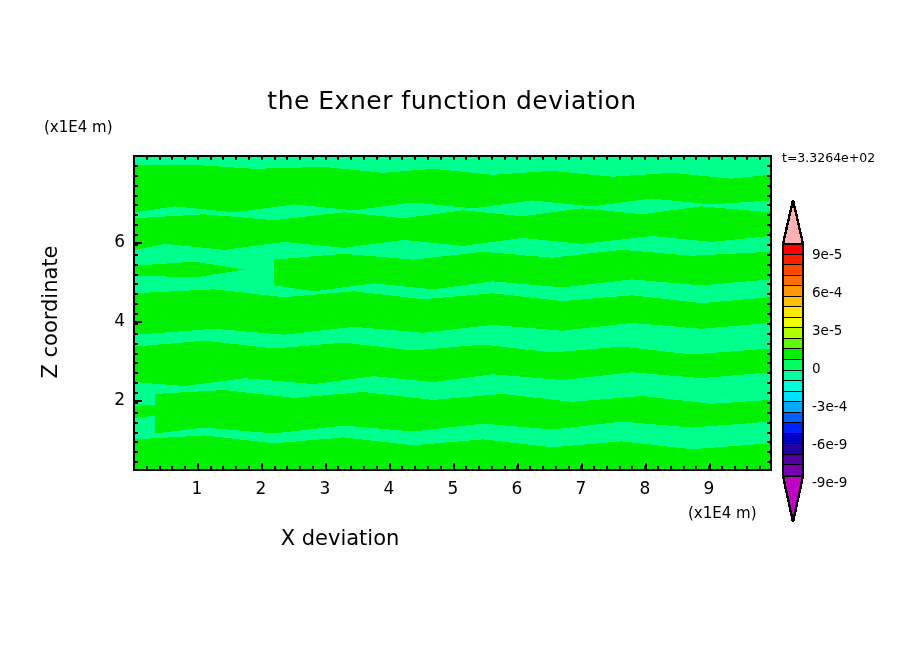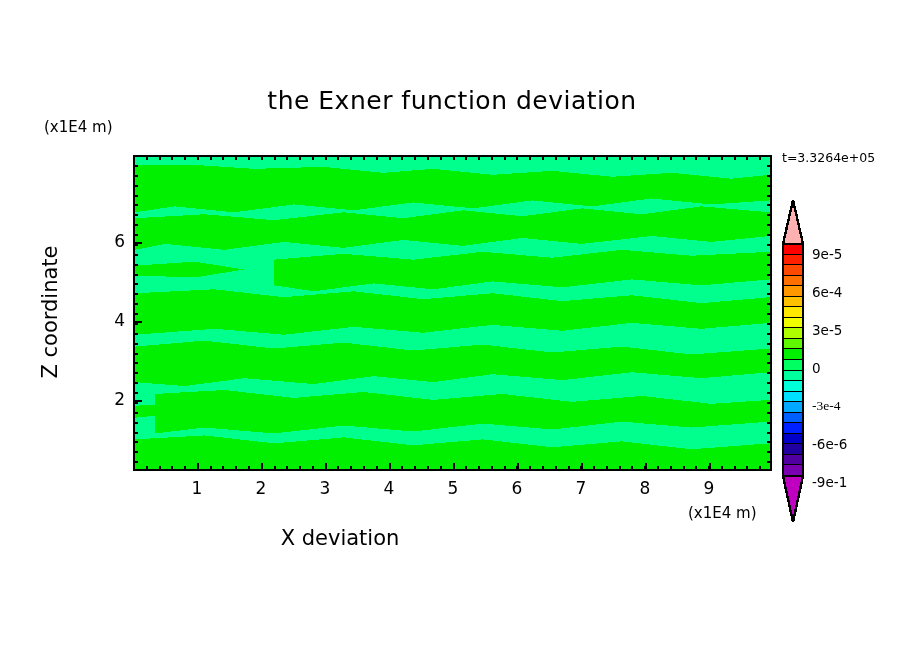--- a/index.html
+++ b/index.html
@@ -37,21 +37,21 @@
   #cbar svg{display:block;}
   .cblab{position:absolute;left:812px;font-size:13.5px;white-space:nowrap;
          margin-top:-9px;}
 </style>
 </head>
 <body>
 
 <div class="abs" id="title">the Exner function deviation</div>
 
 <div class="abs" id="yunit">(x1E4 m)</div>
-<div class="abs" id="tstamp">t=3.3264e+05</div>
+<div class="abs" id="tstamp">t=3.3264e+02</div>
 
 <div class="abs" id="plotframe">
   <div id="field">
     <svg viewBox="0 0 639 316" preserveAspectRatio="none" shape-rendering="crispEdges">
       <rect x="0" y="0" width="639" height="316" fill="#00FF8C"></rect>
       <g fill="#00F000">
         <path d="M0,8 L60,8 L120,12 L190,10 L250,16 L300,12 L360,18 L420,14 L480,20 L540,16 L600,22 L639,18 L639,44 L580,48 L520,42 L460,50 L400,44 L340,52 L280,46 L220,54 L160,48 L100,56 L40,50 L0,56 Z"></path>
         <path d="M0,62 L70,58 L140,64 L210,56 L270,62 L330,54 L390,60 L450,52 L510,58 L570,50 L639,56 L639,80 L580,86 L520,80 L450,88 L390,82 L330,90 L270,84 L210,92 L150,86 L90,94 L30,88 L0,94 Z"></path>
         <path d="M140,104 L210,98 L280,104 L350,96 L420,102 L490,94 L560,100 L639,96 L639,124 L570,130 L500,124 L430,132 L360,126 L300,134 L240,128 L180,136 L140,130 Z"></path>
         <path d="M0,110 L60,106 L110,114 L60,122 L0,120 Z"></path>
@@ -152,23 +152,23 @@
         <path d="M15,2 L25,46 L5,46 Z" fill="#FFB0B0" stroke="#000" stroke-width="2.4" stroke-linejoin="miter"></path>
         <path d="M5,278 L25,278 L15,324 Z" fill="#C000C0" stroke="#000" stroke-width="2.4" stroke-linejoin="miter"></path>
       </g>
   </svg>
 </div>
 <div class="abs" id="cb-labels">
     <div class="cblab" style="top: 255px;">9e-5</div>
     <div class="cblab" style="top: 293px;">6e-4</div>
     <div class="cblab" style="top: 331px;">3e-5</div>
     <div class="cblab" style="top: 369px;">0</div>
-    <div class="cblab" style="top: 407px; font-family: Liberation Serif, serif;">-3e-4</div>
-    <div class="cblab" style="top: 445px;">-6e-6</div>
-    <div class="cblab" style="top: 483px;">-9e-1</div>
+    <div class="cblab" style="top: 407px;">-3e-4</div>
+    <div class="cblab" style="top: 445px;">-6e-9</div>
+    <div class="cblab" style="top: 483px;">-9e-9</div>
   </div>
 
 <div class="abs tick xt" style="left: 146px; height: 5px; top: 466px;"></div>
 <div class="abs tick xt" style="left: 146px; height: 5px; top: 155px;"></div>
 <div class="abs tick xt" style="left: 159px; height: 5px; top: 466px;"></div>
 <div class="abs tick xt" style="left: 159px; height: 5px; top: 155px;"></div>
 <div class="abs tick xt" style="left: 171px; height: 5px; top: 466px;"></div>
 <div class="abs tick xt" style="left: 171px; height: 5px; top: 155px;"></div>
 <div class="abs tick xt" style="left: 184px; height: 5px; top: 466px;"></div>
 <div class="abs tick xt" style="left: 184px; height: 5px; top: 155px;"></div>

